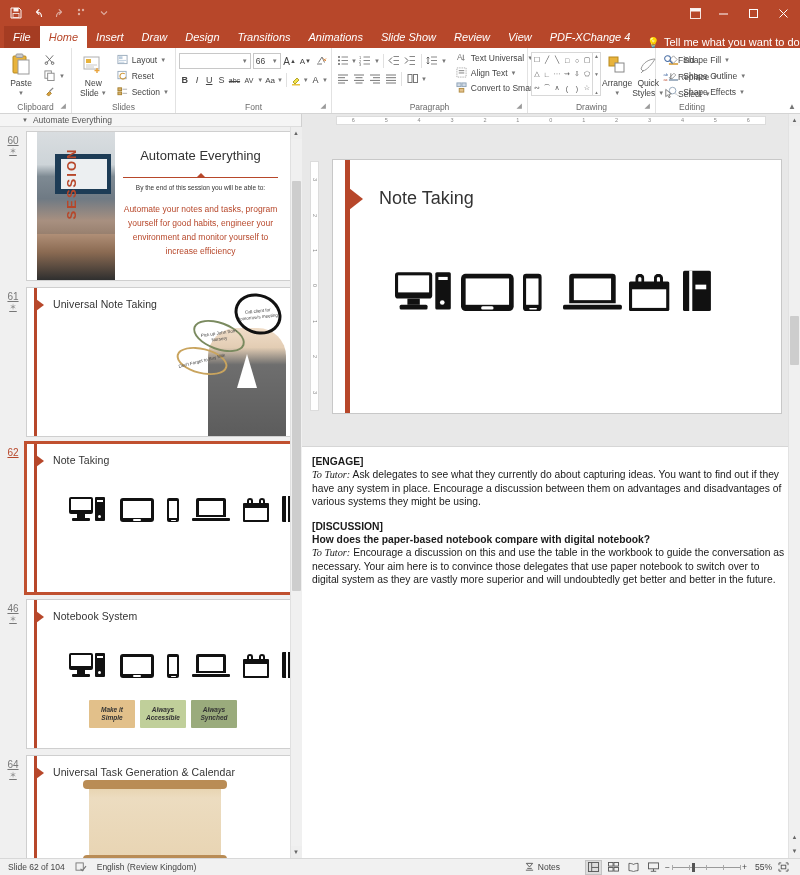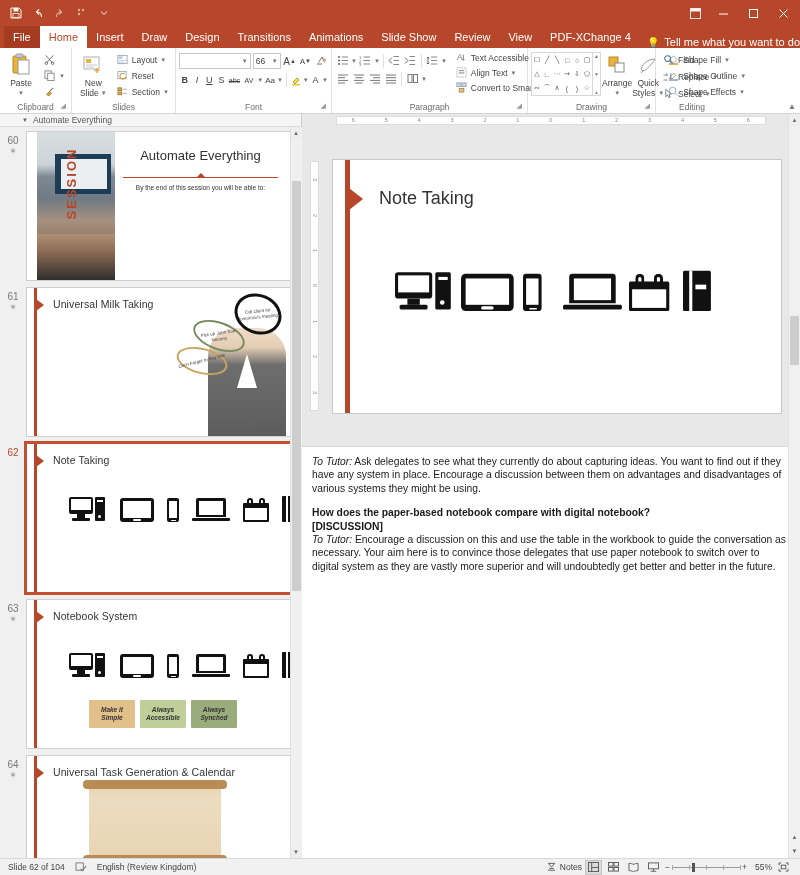--- a/index.html
+++ b/index.html
@@ -37,21 +37,21 @@
   .win-btn.ribbon-opt { width:26px; font-size:11px; opacity:.95; }
   .win-btn.close { font-size:13px; }
 
   
   .tabstrip {
     height:22px; background:#b7472a; display:flex; align-items:flex-end;
     flex:0 0 22px; position:relative; padding-left:4px;
   }
   .tab {
     height:22px; padding:0 9px; display:flex; align-items:center;
-    color:#fff; font-size:11px; white-space:nowrap; cursor:default;
+    color:#fff; font-size:11px; white-space:nowrap; cursor:default;font-style:italic;
   }
   .tab.file { background:#a53c22; }
   .tab.active { background:#fff; color:#b7472a; }
   .tellme { display:flex; align-items:center; gap:4px; padding:0 8px; color:#fff; font-size:11px; white-space:nowrap; }
   .tellme .bulb { font-size:10px; }
 
   
   .ribbon {
     flex:0 0 66px; height:66px; background:#fff; border-bottom:1px solid #d4d4d4;
     display:flex; align-items:stretch; position:relative; overflow:hidden;
@@ -133,21 +133,21 @@
   }
   .outline-bar {
     height:13px; flex:0 0 13px; background:#f5f5f5; border-bottom:1px solid #ddd;
     display:flex; align-items:center; gap:5px; padding-left:22px; font-size:8.5px; color:#555;
   }
   .outline-bar .tri { font-size:6px; color:#666; }
   .thumblist { flex:1; overflow:hidden; position:relative; padding:4px 0 0 0; }
   .thumbrow { display:flex; align-items:flex-start; padding:0 0 6px 0; }
   .thumbnum {
     width:26px; flex:0 0 26px; text-align:center; font-size:10px; color:#777;
-    padding-top:4px; line-height:11px;
+    padding-top:4px; line-height:11px;text-decoration:underline;
   }
   .thumbnum .star { display:block; font-size:9px; color:#999; }
   .thumbnum.sel { color:#b7472a; }
   .thumb {
     width:265px; height:150px; background:#fff; border:1px solid #cfcfcf; position:relative;
     overflow:hidden;
   }
   .thumb.selected { outline:3px solid #c0502f; outline-offset:-1px; border-color:#c0502f; }
   .thumb .redbar { position:absolute; left:7px; top:0; bottom:0; width:3px; background:#b7472a; }
   .thumb .redarrow {
@@ -297,21 +297,21 @@
   .slide .devrow-main { position:absolute; left:62px; top:125px; display:flex; align-items:flex-end; gap:28px; }
   .scaleup { transform:scale(1.55); transform-origin:bottom left; }
 
   
   .notespane {
     flex:1; background:#fff; border-top:1px solid #d6d6d6; padding:8px 14px 8px 10px;
     overflow:hidden; font-size:10.3px; line-height:13.4px; color:#1a1a1a; min-height:0;
   }
   .notespane p { margin:0; }
   .nb { font-weight:bold; }
-  .ni { font-style:italic; }
+  .ni { font-style:italic;font-family:Liberation Serif, serif; }
   .nblank { height:11px; }
 
   
   .mainscroll {
     position:absolute; right:0; top:0; bottom:0; width:12px; background:#f0f0f0;
     border-left:1px solid #e2e2e2; display:flex; flex-direction:column; align-items:center;
   }
   .mainscroll .sb-arrow { width:12px; }
   .mainscroll .sb-thumb { background:#cdcdcd; }
   .ms-extra { width:12px; height:14px; display:flex; align-items:center; justify-content:center;
@@ -692,21 +692,21 @@
           </div>
         </div>
         <div class="paracol-txt">
           <div class="smallbtn">
             <span class="ic">
               <svg width="11" height="11" viewBox="0 0 12 12">
                   <text x="1" y="9" font-size="9" fill="#777">A</text>
                   <path d="M8 3v6M6.8 7.8L8 9l1.2-1.2" stroke="#777" fill="none"></path>
                 </svg>
             </span>
-            <span>Text Accessible</span>
+            <span>Text Universal</span>
             <span class="caret">▼</span>
           </div>
           <div class="smallbtn">
             <span class="ic">
               <svg width="11" height="11" viewBox="0 0 12 12">
                   <rect x="1" y="1" width="10" height="10" fill="none" stroke="#aaa" stroke-dasharray="1.5 1"></rect>
                   <line x1="3" y1="4" x2="9" y2="4" stroke="#777"></line>
                   <line x1="3" y1="6.5" x2="9" y2="6.5" stroke="#777"></line>
                 </svg>
             </span>
@@ -883,32 +883,33 @@
           <div class="thumb s60">
             <div class="s60img">
               <div class="screenblk"></div>
                 <div class="screenwht"></div>
                 <div class="chairs"></div>
               <div class="sesstxt">SESSION</div>
             </div>
             <div class="h1">Automate Everything</div>
             <div class="rule"></div>
             <div class="sub">By the end of this session you will be able to:</div>
+            <div class="body">Automate your notes and tasks, program yourself for good habits, engineer your environment and monitor yourself to increase efficiency</div>
           </div>
         </div>
 
         <div class="thumbrow">
           <div class="thumbnum">
             <span>61</span>
             <span class="star">✶</span>
           </div>
           <div class="thumb s61">
             <div class="redbar"></div>
             <div class="redarrow"></div>
-            <div class="ttitle">Universal Milk Taking</div>
+            <div class="ttitle">Universal Note Taking</div>
             <div class="lady"></div>
             <div class="bub bub1">
                 <span>Call client for tomorrow's meeting</span>
               </div>
             <div class="bub bub2">
                 <span>Pick up John from Nursery</span>
               </div>
             <div class="bub bub3">
                 <span>Don't Forget to Buy Milk</span>
               </div>
@@ -942,21 +943,21 @@
                   <div class="r2"></div>
                   <div class="body2"></div>
                 </div>
               <div class="dev dev-book"></div>
             </div>
           </div>
         </div>
 
         <div class="thumbrow">
           <div class="thumbnum">
-            <span>63</span>
+            <span>46</span>
             <span class="star">✶</span>
           </div>
           <div class="thumb">
             <div class="redbar"></div>
             <div class="redarrow"></div>
             <div class="ttitle">Notebook System</div>
             <div class="devrow" style="left:42px; top:52px; gap:13px">
               <div class="dev dev-desktop">
                   <div class="mon"></div>
                   <div class="stand"></div>
@@ -1070,24 +1071,25 @@
                 <div class="r1"></div>
                 <div class="r2"></div>
                 <div class="body2"></div>
               </div>
             <div class="dev dev-book scaleup"></div>
           </div>
         </div>
       </div>
 
       <div class="notespane">
+        <p class="nb">[ENGAGE]</p>
         <p><span class="ni">To Tutor:</span><span> Ask delegates to see what they currently do about capturing ideas. You want to find out if they have any system in place. Encourage a discussion between them on advantages and disadvantages of various systems they might be using.</span></p>
         <div class="nblank"></div>
+        <p class="nb">[DISCUSSION]</p>
         <p class="nb">How does the paper-based notebook compare with digital notebook?</p>
-        <p class="nb">[DISCUSSION]</p>
         <p><span class="ni">To Tutor:</span><span> Encourage a discussion on this and use the table in the workbook to guide the conversation as necessary. Your aim here is to convince those delegates that use paper notebook to switch over to digital system as they are vastly more superior and will undoubtedly get better and better in the future.</span></p>
         <div class="nblank"></div>
       </div>
 
       <div class="mainscroll">
         <div class="sb-arrow">▲</div>
         <div class="sb-track">
           <div class="sb-thumb" style="top:27%;height:7%"></div>
         </div>
         <div class="ms-extra">▲</div>
@@ -1101,21 +1103,21 @@
       <span class="sb-item">Slide 62 of 104</span>
       <span class="sb-item">
         <svg width="12" height="10" viewBox="0 0 13 11">
             <rect x="1" y="1" width="8" height="8" fill="none" stroke="#777"></rect>
             <path d="M6 7.5l2 2 4-5" fill="none" stroke="#777" stroke-width="1.2"></path>
           </svg>
       </span>
       <span class="sb-item">English (Review Kingdom)</span>
     </div>
     <div class="sb-right">
-      <span class="sb-item" style="margin-right:0">
+      <span class="sb-item" style="margin-right:22px">
         <svg width="11" height="10" viewBox="0 0 12 11">
             <path d="M2 9h8M3.5 7h5M2.5 1.5h7l-3.5 4z" fill="none" stroke="#555"></path>
           </svg>
         <span>Notes</span>
       </span>
       <span class="viewbtn active">
         <svg width="11" height="10" viewBox="0 0 12 11">
             <rect x=".5" y=".5" width="11" height="10" fill="none" stroke="#555"></rect>
             <line x1="4" y1=".5" x2="4" y2="10.5" stroke="#555"></line>
             <line x1="4" y1="6" x2="11.5" y2="6" stroke="#555"></line>

